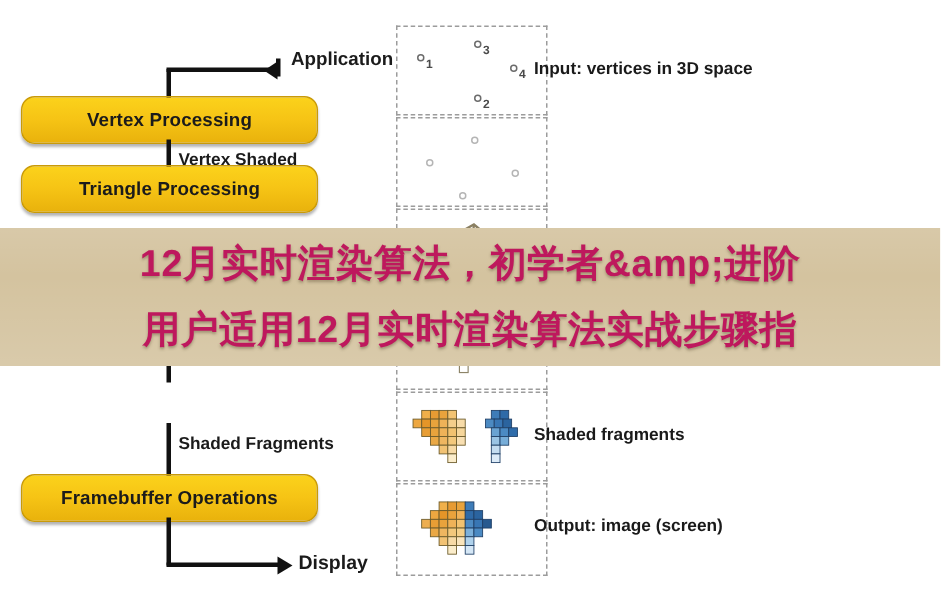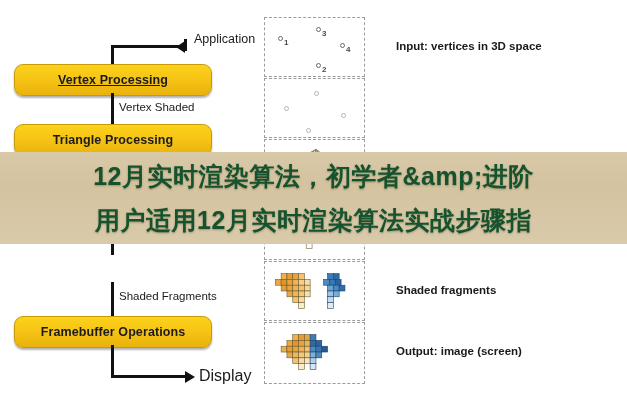--- a/index.html
+++ b/index.html
@@ -32,22 +32,22 @@
     box-shadow:0 2px 2px rgba(0,0,0,0.30);
     display:flex;
     align-items:center;
     justify-content:center;
     color:#1b1b1b;
     font-size:12.5px;
     font-weight:bold;
     letter-spacing:0.1px;
     white-space:nowrap;
   }
-  .node.n1{ top:64px;text-decoration:underline; }
-  .node.n2{ top:124px; }
+  .node.n1{ top:64px; }
+  .node.n2{ top:110px; }
   .node.n3{ top:190px; }
   .node.n4{ top:253px; }
   .node.n5{ top:316px; }
 
   .vline{
     position:absolute;
     left:111px;
     width:3px;
     background:#111;
   }
@@ -101,29 +101,29 @@
     width:0;height:0;
     border-top:6px solid transparent;
     border-bottom:6px solid transparent;
     border-left:10px solid #111;
   }
 
   .edgelabel{
     position:absolute;
     color:#1b1b1b;
     font-size:11.5px;
-    font-weight:normal;
+    font-weight:bold;
     white-space:nowrap;
   }
   .el-app{     left:194px; top:32px; font-size:12.5px;}
   .el-vstream{ left:119px; top:101px; }
   .el-rast{    left:119px; top:164px; color:#2b2b2b;}
   .el-fstream{ left:119px; top:227px; }
   .el-shaded{  left:119px; top:290px; }
-  .el-display{ left:199px; top:367px; font-size:16px;}
+  .el-display{ left:199px; top:367px; font-size:13px;}
 
   
   .dbox{
     position:absolute;
     left:264px;
     width:101px;
     border:1px dashed #9c9c9c;
     background:#ffffff;
     box-sizing:border-box;
   }
@@ -149,21 +149,21 @@
     background:#fff;
   }
   .dot.faint{ border-color:#b5b5b5; }
 
   
   .svgwrap{ position:absolute; left:0; top:0; width:100%; height:100%; }
 
   
   .slabel{
     position:absolute;
-    left:396px;
+    left:356px;
     color:#1a1a1a;
     font-size:11.5px;
     font-weight:bold;
     white-space:nowrap;
   }
   .sl1{ top:40px;  }
   .sl2{ top:101px; }
   .sl3{ top:162px; color:#8d8468;}
   .sl4{ top:223px; color:#8d8468;}
   .sl5{ top:284px; }
@@ -187,21 +187,21 @@
   #overlay-title{
     position:absolute;
     z-index:31;
     left:0; top:152px;
     width:627px; height:92px;
     display:flex;
     flex-direction:column;
     align-items:center;
     justify-content:center;
     text-align:center;
-    color:#14532d;
+    color:#be185d;
     font-size:25px;
     font-weight:bold;
     line-height:44px;
     letter-spacing:0.5px;
     text-shadow:0 1px 2px rgba(90,78,50,0.45);
     padding:0 4px;
     box-sizing:border-box;
     overflow:hidden;
   }
   #overlay-title .line{ white-space:nowrap; }

